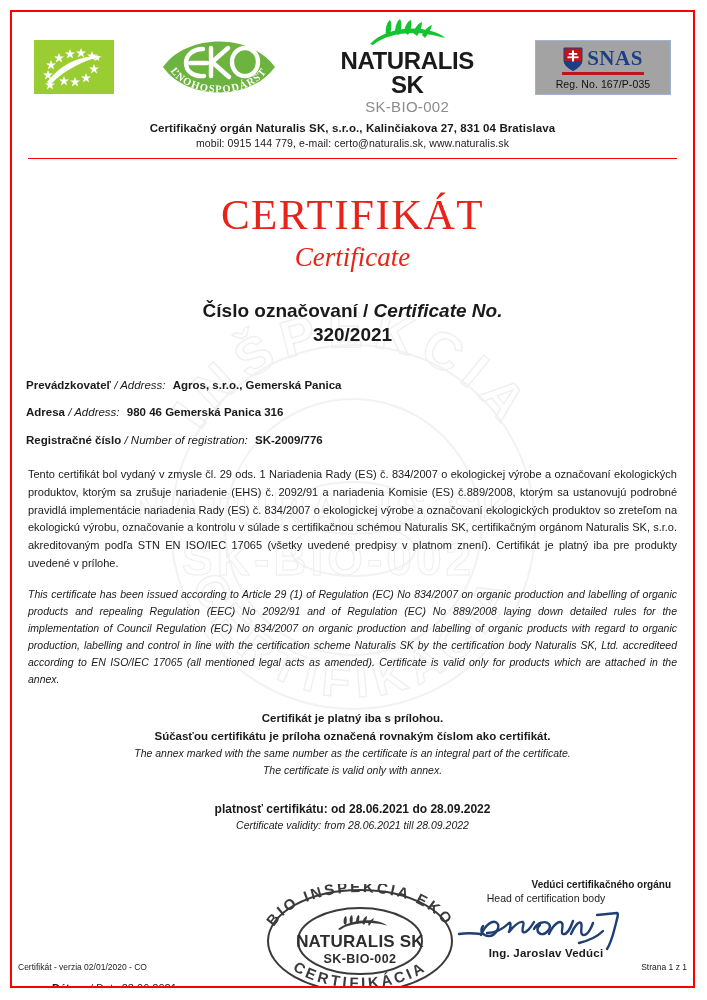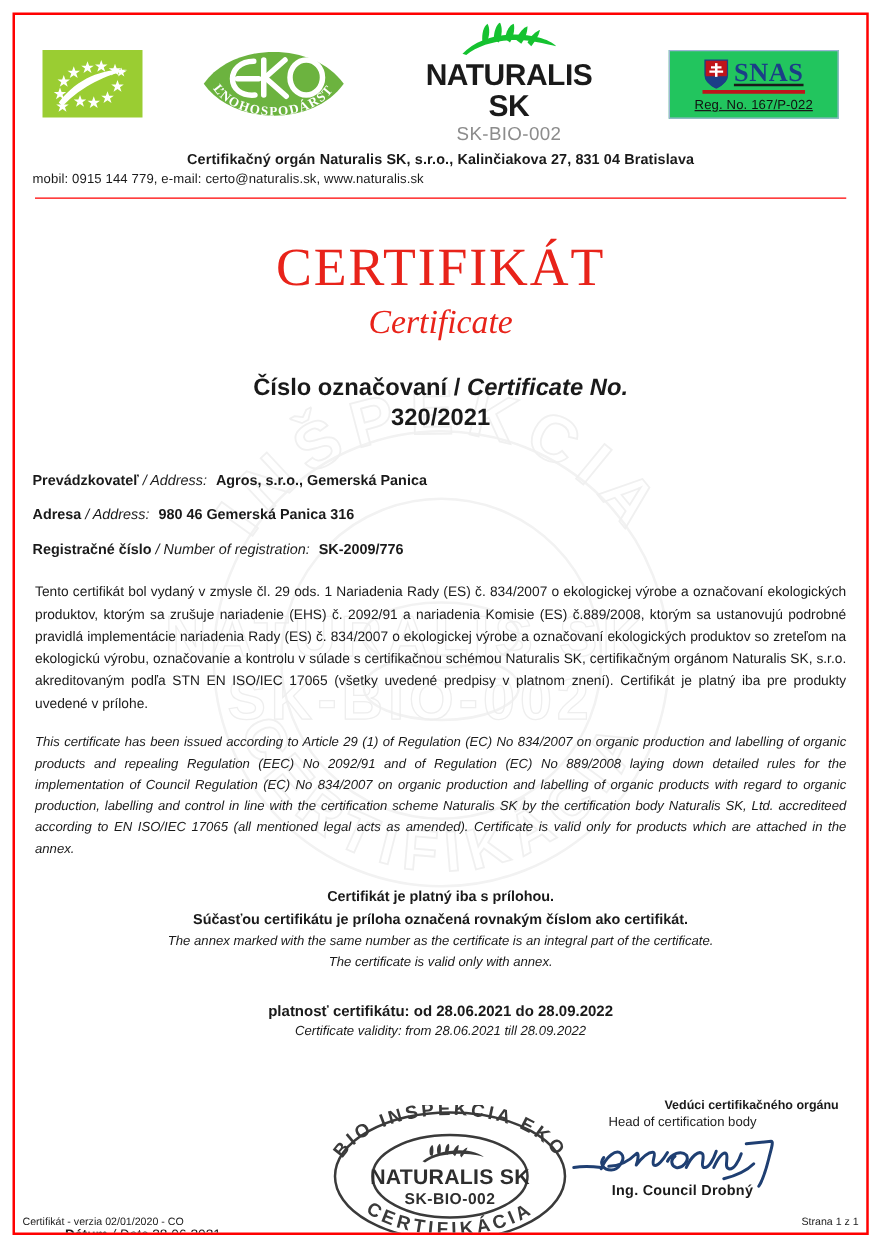--- a/index.html
+++ b/index.html
@@ -105,22 +105,21 @@
     letter-spacing: 0.3px;
     margin-top: 1px;
   }
 
   
   .snas-box {
     width: 126px;
     border: 1px solid #9db4d4;
     padding: 6px 4px 4px 4px;
     text-align: center;
-    background: #22c55e;
-    text-decoration: underline;
+    background: #a3a3a3;
   }
   .snas-row {
     display: flex;
     align-items: center;
     justify-content: center;
     gap: 4px;
   }
   .snas-word {
     font-family: "Liberation Serif", serif;
     font-weight: bold;
@@ -142,21 +141,21 @@
   }
 
   .org-line {
     text-align: center;
     font-size: 11.5px;
     font-weight: bold;
     margin-top: 16px;
     letter-spacing: 0.1px;
   }
   .org-sub {
-    text-align: left;
+    text-align: center;
     font-size: 10.5px;
     margin-top: 3px;
     letter-spacing: 0.1px;
   }
   .hrule {
     margin: 9px 2px 0 2px;
     border-top: 1.6px solid #ff0000;
   }
 
   
@@ -295,21 +294,21 @@
     font-size: 11px;
     z-index: 2;
   }
   .date-line .f-sk { font-weight: bold; }
 
   
   #footer {
     position: absolute;
     left: 0;
     right: 0;
-    bottom: 2px;
+    bottom: 12px;
     display: flex;
     justify-content: space-between;
     padding: 0 6px 2px 6px;
     font-size: 8.5px;
     color: #222;
     z-index: 2;
   }
 </style>
 </head>
 <body>
@@ -405,21 +404,21 @@
             <path d="M1,14 C1,19 8,22.6 10,23.5 C12,22.6 19,19 19,14 Z" fill="#1b3f87"></path>
             <g fill="#ffffff">
               <rect x="9" y="3.5" width="2" height="11"></rect>
               <rect x="5.8" y="6" width="8.4" height="1.8"></rect>
               <rect x="4.5" y="9.4" width="11" height="1.8"></rect>
             </g>
           </svg>
           <span class="snas-word">SNAS</span>
         </div>
         <div class="snas-underline"></div>
-        <div class="snas-reg">Reg. No. 167/P-022</div>
+        <div class="snas-reg">Reg. No. 167/P-035</div>
       </div>
     </div>
 
     <div class="org-line">Certifikačný orgán Naturalis SK, s.r.o., Kalinčiakova 27, 831 04 Bratislava</div>
     <div class="org-sub">mobil: 0915 144 779, e-mail: certo@naturalis.sk, www.naturalis.sk</div>
     <div class="hrule"></div>
   </div>
 
   <div id="title-block">
     <div class="cert-title">CERTIFIKÁT</div>
@@ -502,21 +501,21 @@
             <path d="M66,26 C74,26 82,22 88,16 C90,14 90,20 88,25 C92,20 98,14 102,15 C104,16 100,23 102,25 C105,27 110,20 113,15"></path>
             <path d="M113,22 C116,16 124,13 128,17 C131,21 125,28 120,27 C116,26 115,21 119,18"></path>
             <path d="M128,27 C132,18 138,13 141,16 C143,19 139,26 142,27 C146,28 150,20 152,14"></path>
             <path d="M150,27 C154,18 158,14 160,16 C162,19 158,27 162,28 C166,29 170,22 172,16"></path>
             <path d="M158,36 C166,34 176,30 182,24"></path>
             <path d="M176,8 L196,6 C198,6 196,12 194,20 C192,28 190,36 186,42"></path>
             <path d="M38,27 C44,26 52,26 60,27"></path>
           </g>
         </svg>
       </div>
-      <div class="sign-name">Ing. Council Drobný</div>
+      <div class="sign-name">Ing. Jaroslav Vedúci</div>
     </div>
 
     <div class="date-line">
       <span class="f-sk">Dátum</span>
       <span class="f-en">/ Date</span>
       <span>28.06.2021</span>
     </div>
   </div>
 
   <div id="footer">

